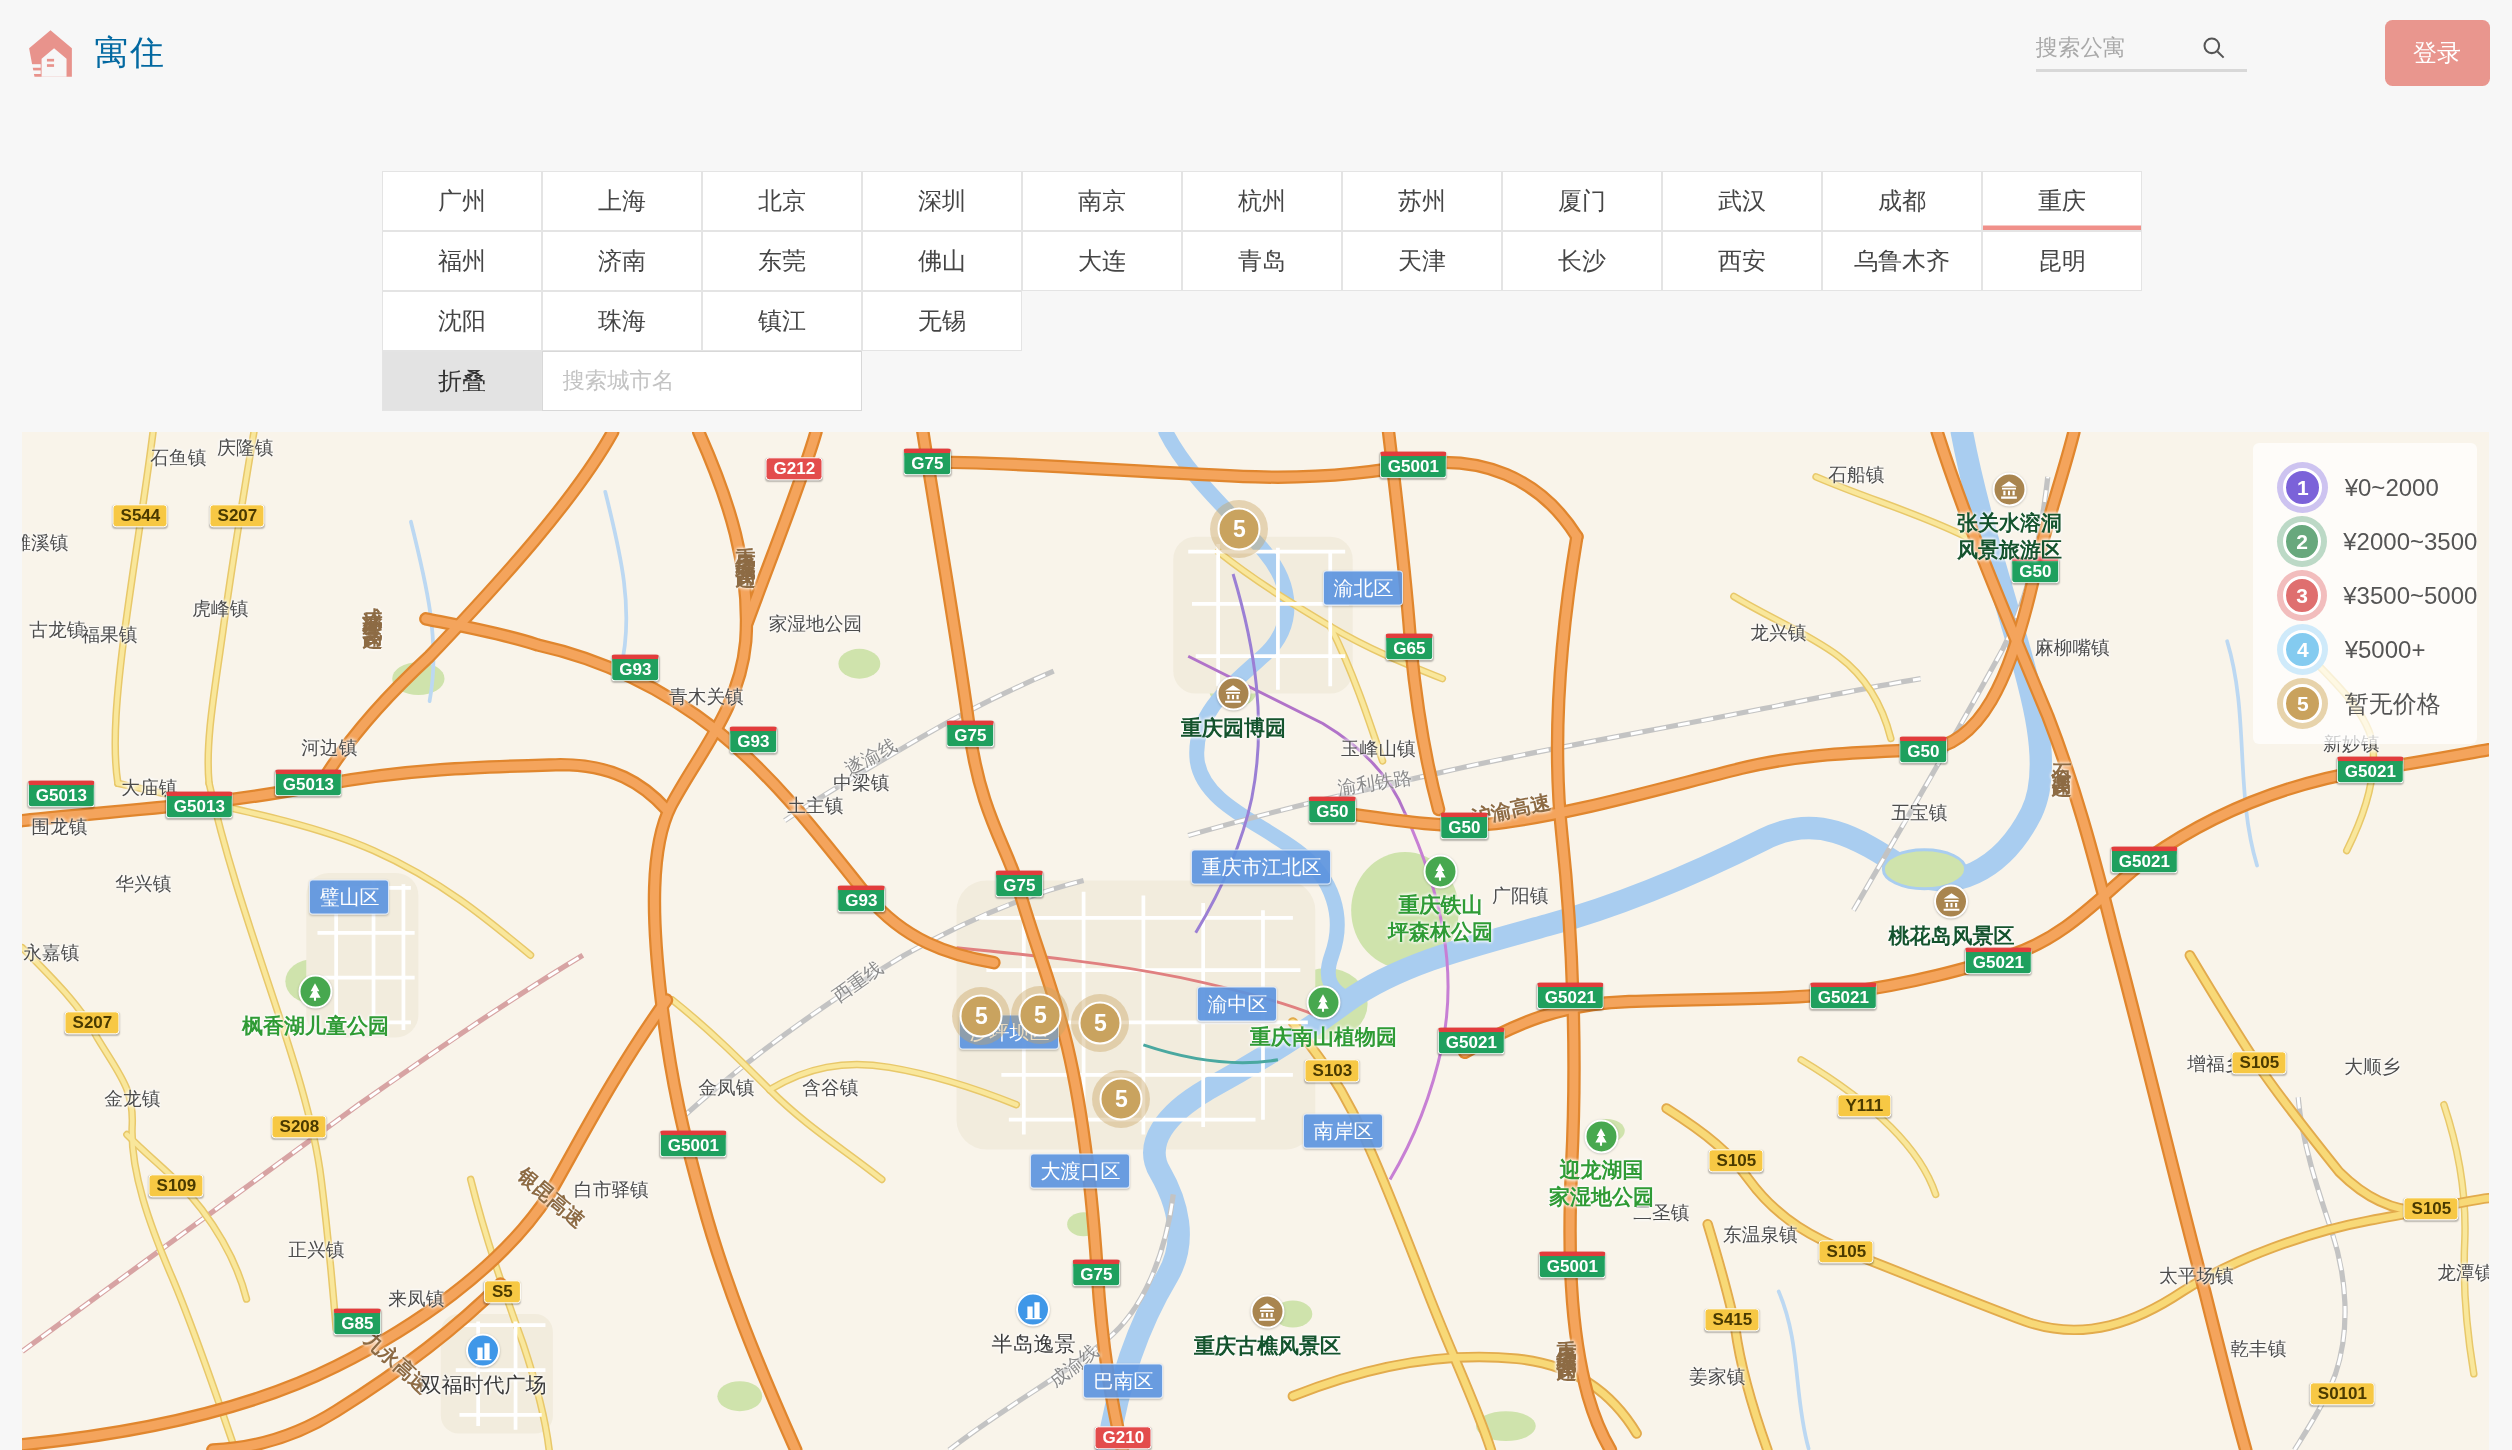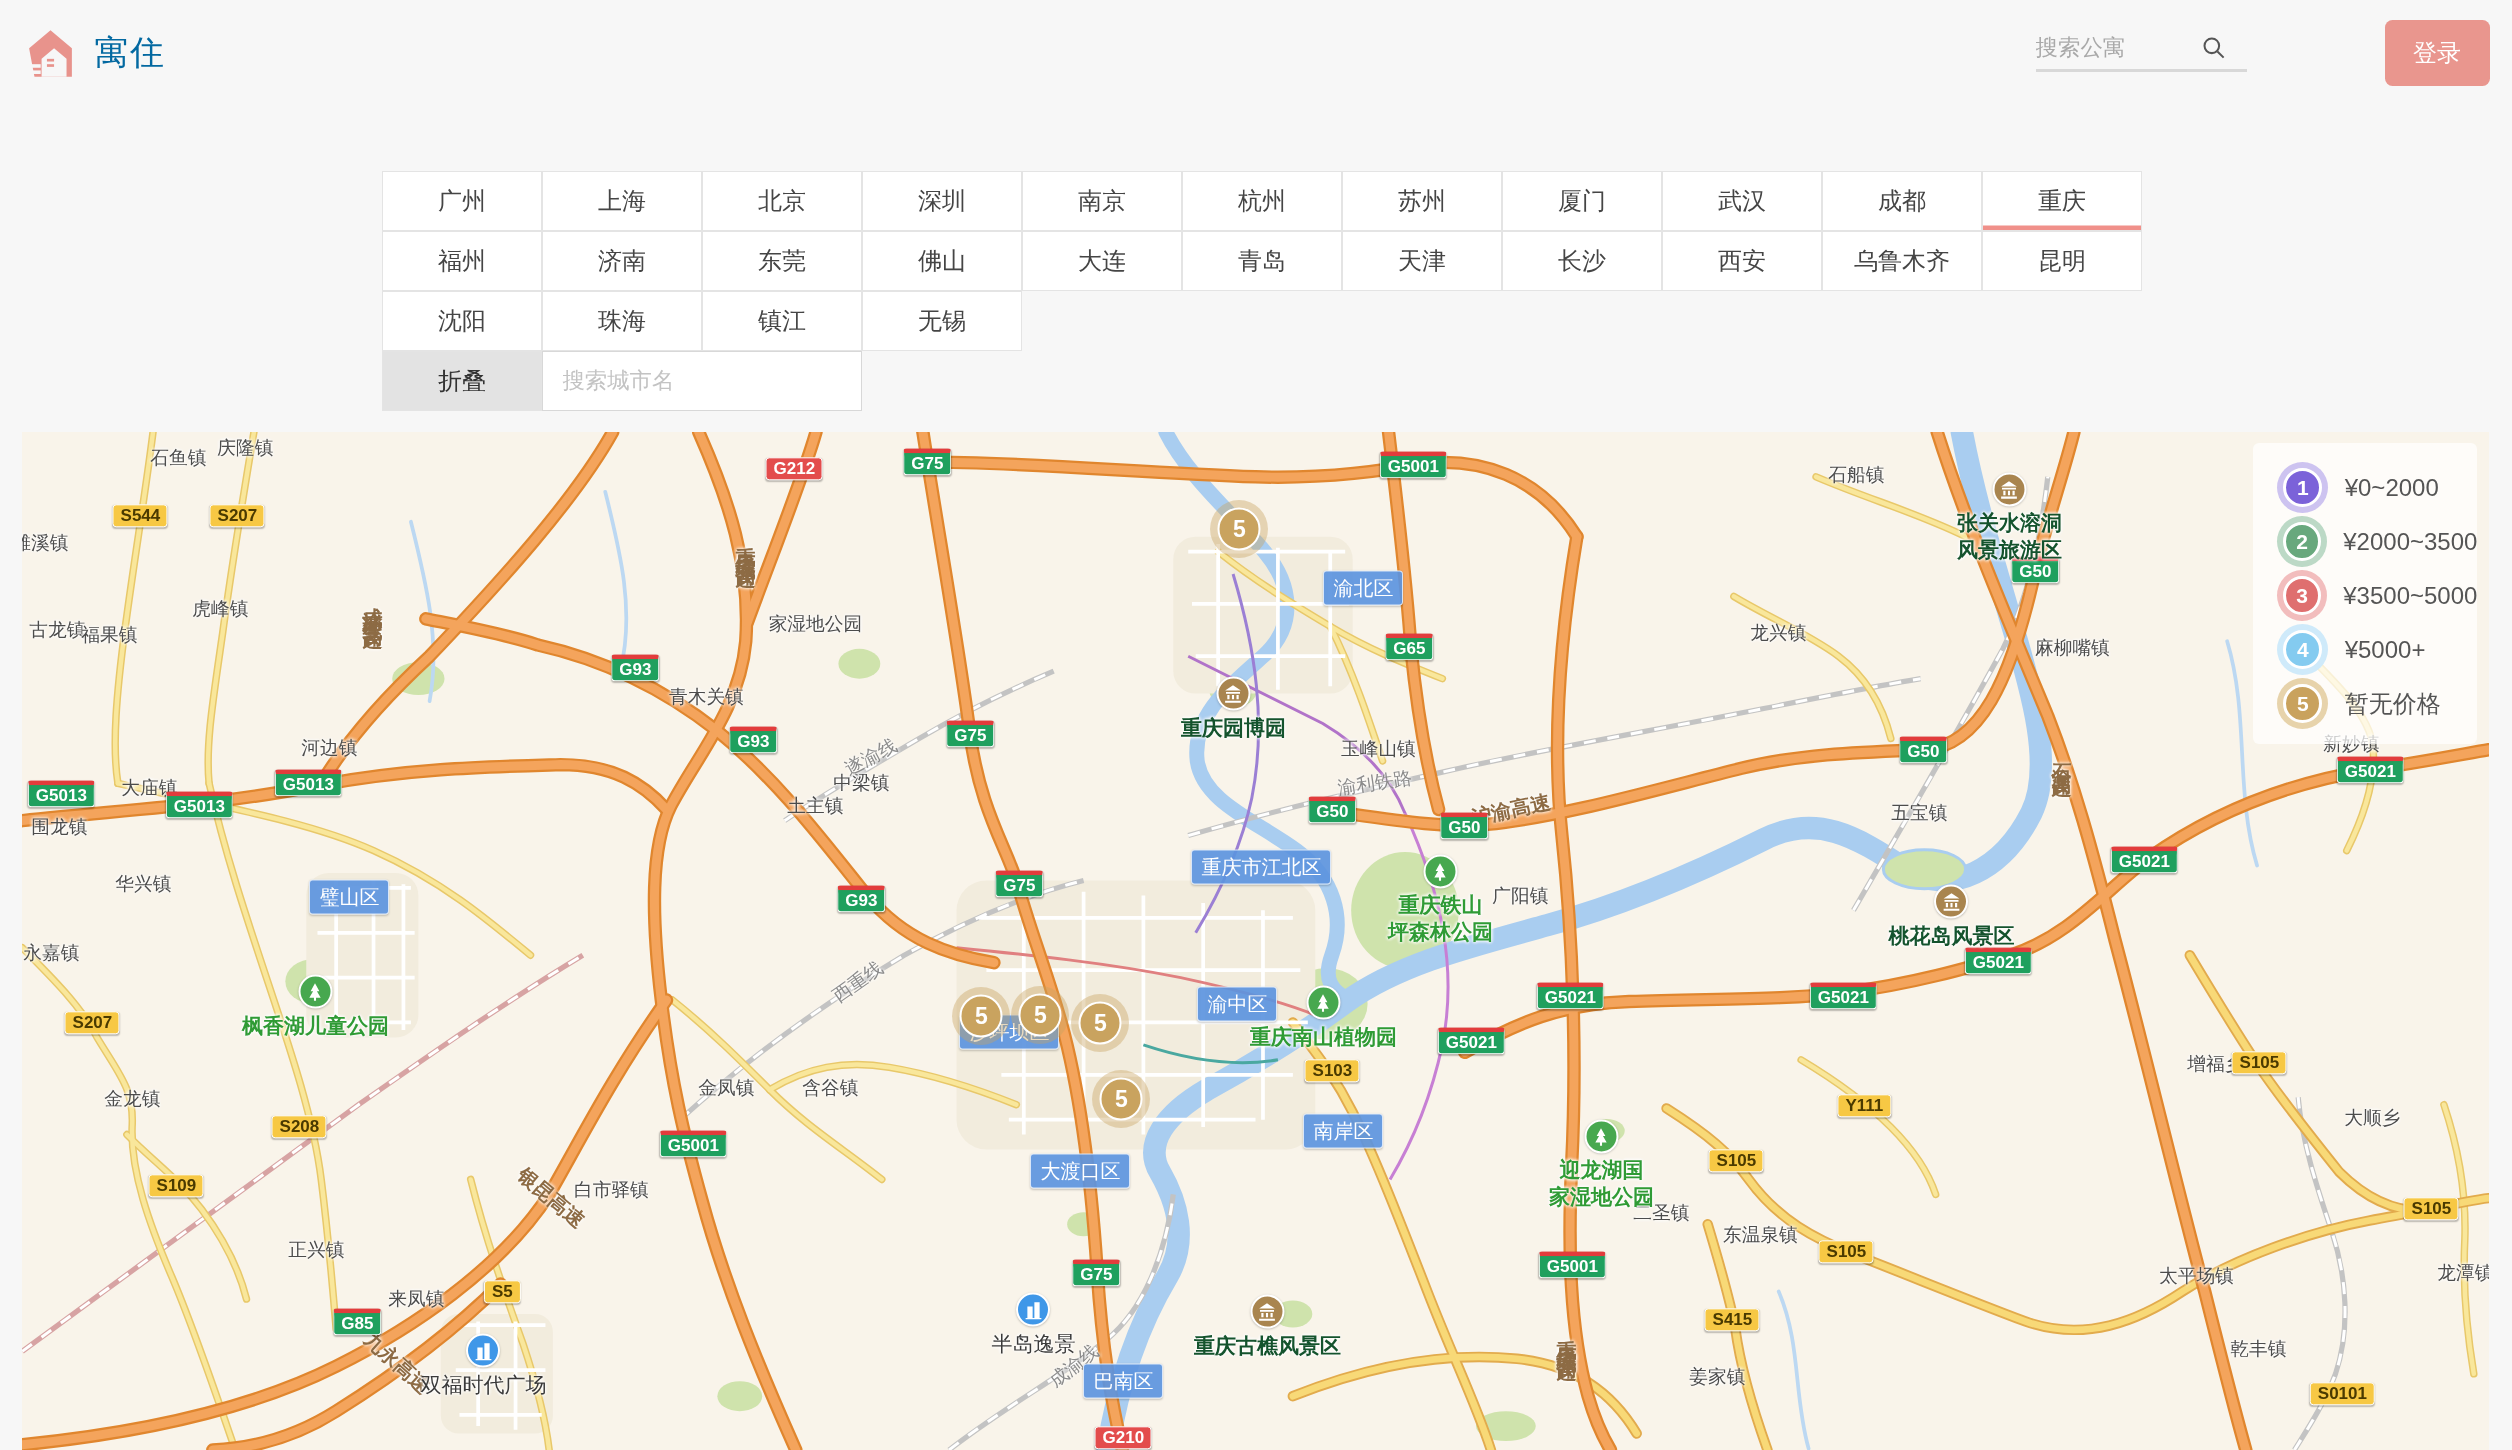--- a/index.html
+++ b/index.html
@@ -337,21 +337,21 @@
       <div class="town" style="left: 2050px; top: 216px;">麻柳嘴镇</div>
       <div class="town" style="left: 1897px; top: 381px;">五宝镇</div>
       <div class="town" style="left: 2329px; top: 312px;">新妙镇</div>
       <div class="town" style="left: 1639px; top: 781px;">二圣镇</div>
       <div class="town" style="left: 1738px; top: 803px;">东温泉镇</div>
       <div class="town" style="left: 1695px; top: 945px;">姜家镇</div>
       <div class="town" style="left: 2174px; top: 844px;">太平场镇</div>
       <div class="town" style="left: 2236px; top: 917px;">乾丰镇</div>
       <div class="town" style="left: 2443px; top: 841px;">龙潭镇</div>
       <div class="town" style="left: 2193px; top: 632px;">增福乡</div>
-      <div class="town" style="left: 2350px; top: 686px;">大顺乡</div>
+      <div class="town" style="left: 2350px; top: 635px;">大顺乡</div>
       <div class="roadname vert" style="left: 351px; top: 173px;">成渝环线高速</div>
       <div class="roadname vert" style="left: 724px; top: 112px;">重庆绕城高速</div>
       <div class="roadname vert" style="left: 1545px; top: 905px;">重庆绕城高速</div>
       <div class="roadname vert" style="left: 2040px; top: 325px;">石渝高速</div>
       <div class="roadname" style="left: 1489px; top: 378px; transform: translate(-50%, -50%) rotate(-12deg);">沪渝高速</div>
       <div class="roadname" style="left: 375px; top: 931px; transform: translate(-50%, -50%) rotate(42deg);">九永高速</div>
       <div class="roadname" style="left: 529px; top: 766px; transform: translate(-50%, -50%) rotate(40deg);">银昆高速</div>
       <div class="roadname rail" style="left: 1353px; top: 351px; transform: translate(-50%, -50%) rotate(-8deg);">渝利铁路</div>
       <div class="roadname rail" style="left: 849px; top: 325px; transform: translate(-50%, -50%) rotate(-28deg);">遂渝线</div>
       <div class="roadname rail" style="left: 1052px; top: 934px; transform: translate(-50%, -50%) rotate(-38deg);">成渝线</div>

